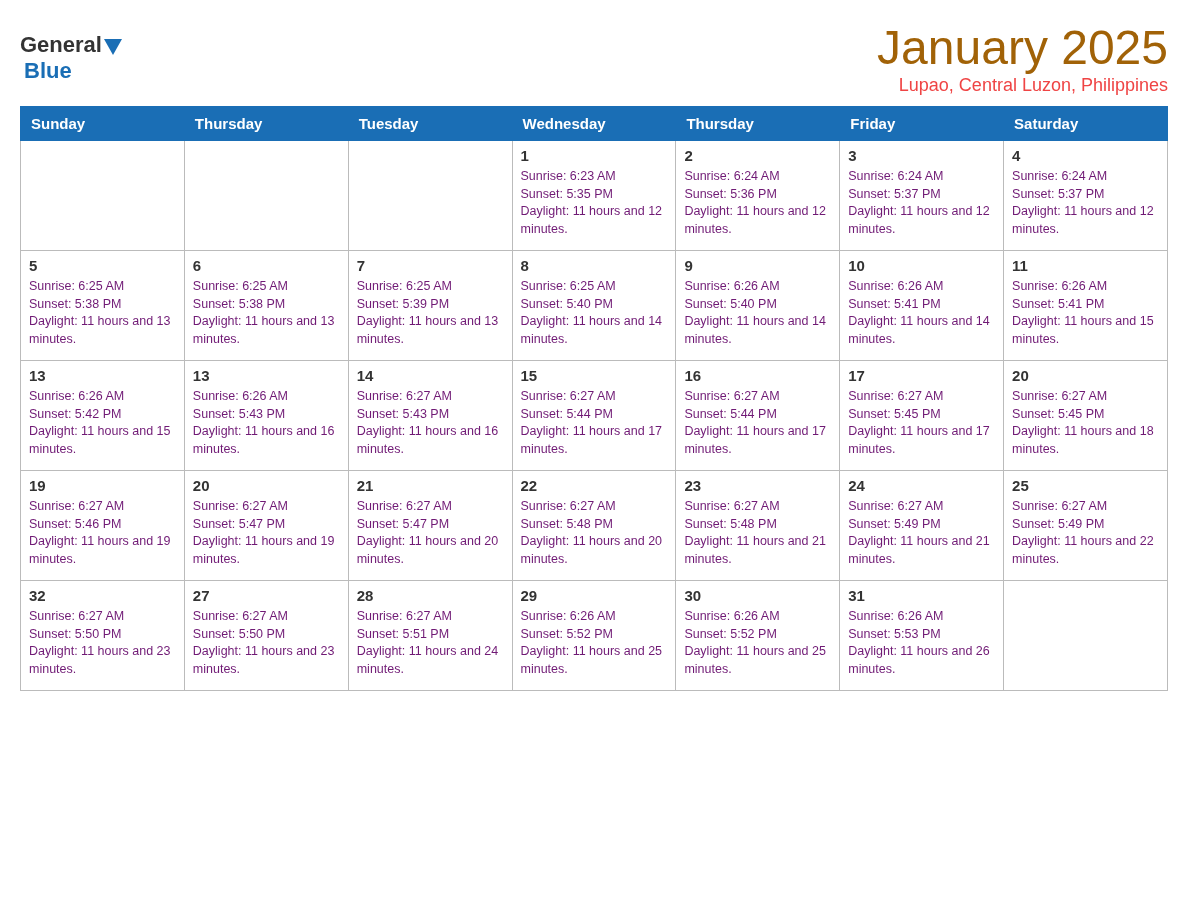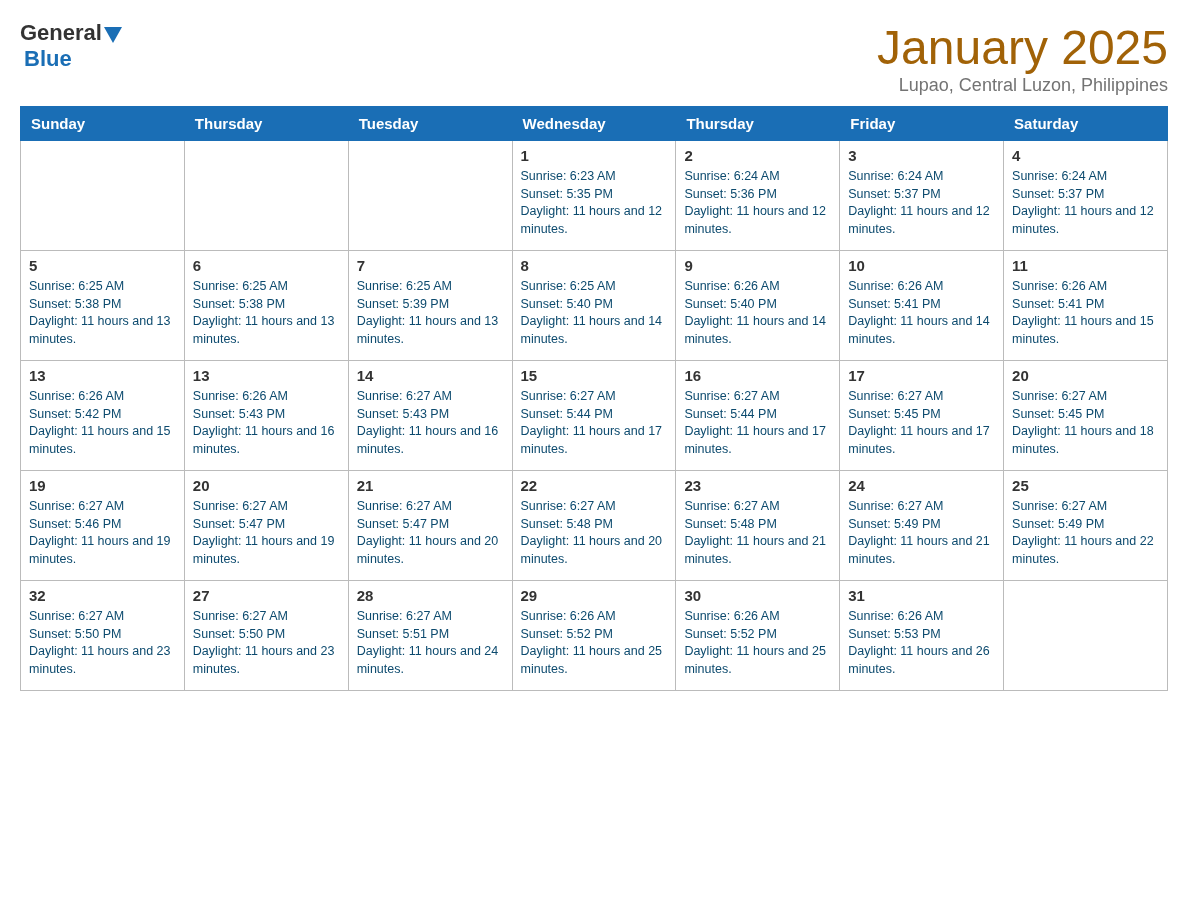--- a/index.html
+++ b/index.html
@@ -6,21 +6,21 @@
     body {
       font-family: Arial, sans-serif;
       background: #fff;
       padding: 20px;
       width: 1188px;
       min-height: 918px;
     }
     .header {
       display: flex;
       justify-content: space-between;
-      align-items: flex-start;
+      align-items: center;
       margin-bottom: 10px;
     }
     .title-section {
       text-align: right;
     }
     .calendar-table {
       width: 100%;
       border-collapse: collapse;
       border: 1px solid #999;
     }
@@ -44,21 +44,21 @@
     }
     .day-number {
       font-size: 15px;
       font-weight: bold;
       display: block;
       margin-bottom: 4px;
     }
     .day-info {
       font-size: 12.5px;
       line-height: 1.4;
-      color: #0c4a6e;
+      color: #701a75;
     }
     .empty-cell {
       background: #fff;
     }
     .logo-wrapper {
       display: flex;
       flex-direction: column;
       align-items: flex-start;
     }
     .logo-line1 {
@@ -76,21 +76,21 @@
       <svg width="18" height="16" viewBox="0 0 18 16" style="margin-left:2px;margin-top:4px;">
         <polygon points="0,0 18,0 9,16" fill="#1a6eb5"></polygon>
       </svg>
     </div>
     <div>
       <span style="font-size:22px;font-weight:bold;color:#1a6eb5;margin-left:4px;">Blue</span>
     </div>
   </div>
   <div class="title-section">
     <div style="font-size:48px;font-weight:normal;color:#a16207;">January 2025</div>
-    <div style="font-size:18px;color:#737373;">Lupao, Central Luzon, Philippines</div>
+    <div style="font-size:18px;color:#ef4444;">Lupao, Central Luzon, Philippines</div>
   </div>
 </div>
 
 <table class="calendar-table">
   <thead>
     <tr>
     <th>Sunday</th>
         <th>Thursday</th>
         <th>Tuesday</th>
         <th>Wednesday</th>

